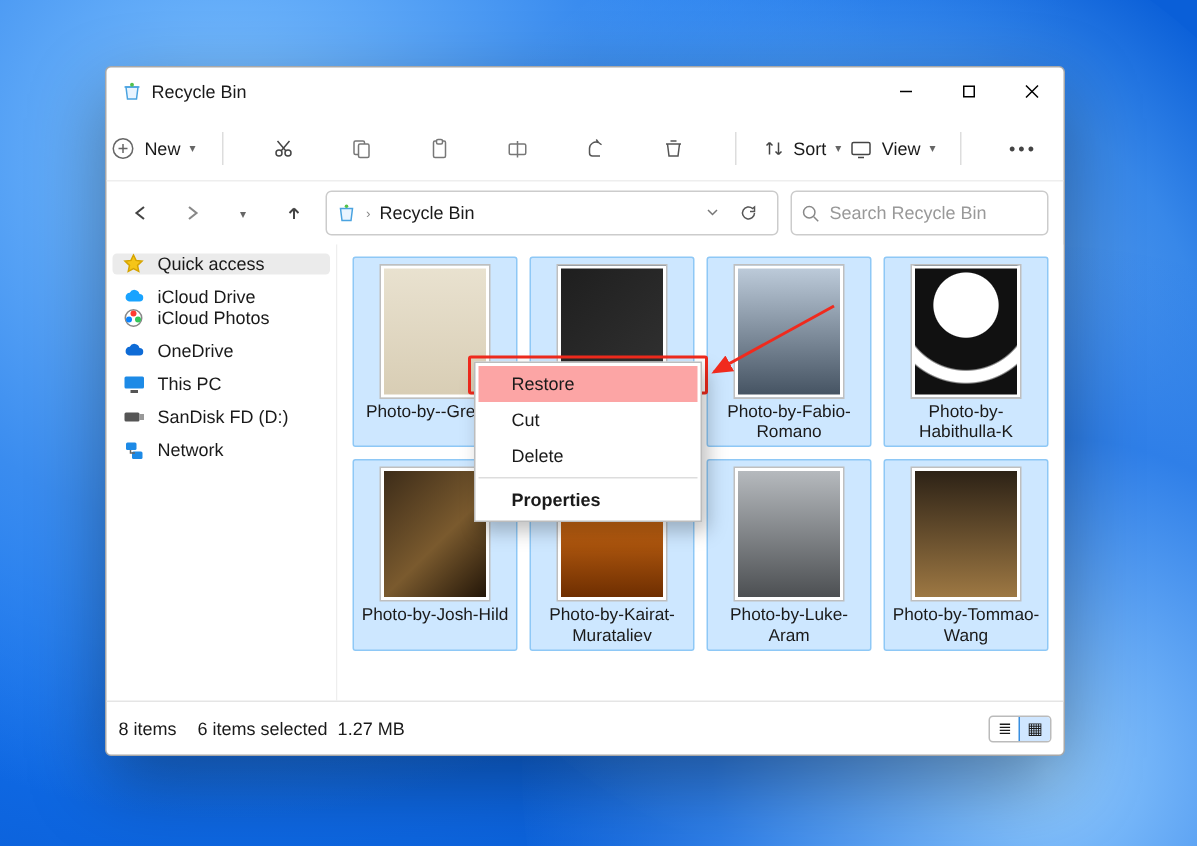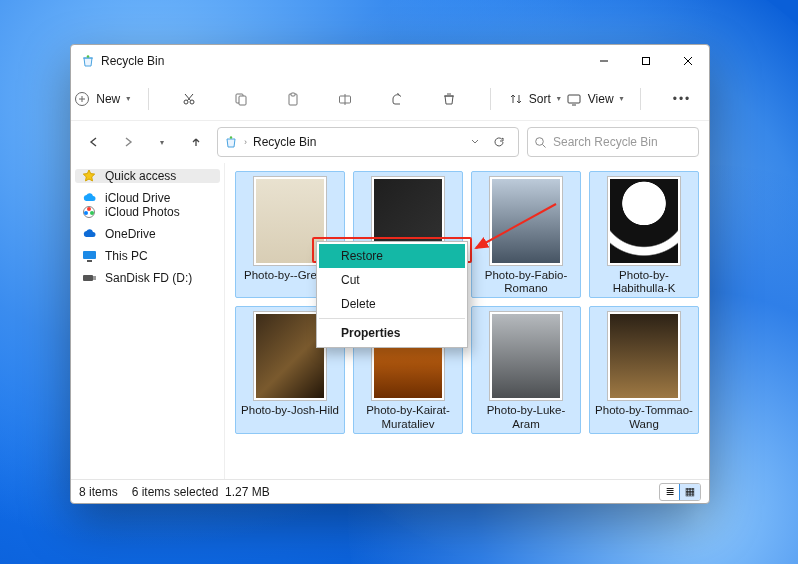--- a/index.html
+++ b/index.html
@@ -48,30 +48,30 @@
   .thumb.dark{background:linear-gradient(135deg,#1e1e1e,#333)}
   .thumb.cream{background:linear-gradient(#e9e2d0,#d8cdb4)}
   .thumb.city{background:linear-gradient(#bfcddc,#435160)}
   .thumb.leaves{background:radial-gradient(circle at 50% 30%,#fff 0 30%,#111 31% 60%,#fff 62% 72%,#111 74%)}
   .thumb.street{background:linear-gradient(135deg,#3a2a18,#7a5a2e 55%,#1e1206)}
   .thumb.orange{background:linear-gradient(#ff8a1f,#6b2c00)}
   .thumb.gray{background:linear-gradient(#b8bcc0,#4a4d50)}
   .thumb.indoor{background:linear-gradient(#2a2015,#a07a44)}
   .cap{text-align:center;line-height:1.15;margin-top:3px;font-size:11.5px;max-width:110px;word-break:break-word}
 
-  .status{height:24px;border-top:1px solid #e5e5e5;display:flex;align-items:center;padding:0 8px;gap:14px;font-size:11px;color:#555}
+  .status{height:36px;border-top:1px solid #e5e5e5;display:flex;align-items:center;padding:0 8px;gap:14px;font-size:11px;color:#555}
   .status .spacer{flex:1}
   .viewtoggle{display:flex;border:1px solid #bbb;border-radius:3px;overflow:hidden}
   .viewtoggle span{width:20px;height:16px;display:flex;align-items:center;justify-content:center;font-size:11px}
   .viewtoggle .on{background:#cfe6ff;outline:1px solid #3a8fe0}
 
   
   .ctx{position:absolute;left:316px;top:241px;width:152px;background:#fff;border:1px solid #bcbcbc;box-shadow:4px 6px 12px rgba(0,0,0,.25);padding:2px}
   .ctx .mi{height:24px;display:flex;align-items:center;padding:0 22px;font-size:12px}
-  .ctx .mi.hl{background:#14b8a6;color:#fff}
+  .ctx .mi.hl{background:#fca5a5;color:#fff}
   .ctx hr{border:none;border-top:1px solid #ddd;margin:2px 0}
   .ctx .bold{font-weight:600}
   .ctxwrap{position:absolute;left:312px;top:237px;width:160px;height:26px;border:2px solid #f02a1d;pointer-events:none;border-radius:2px}
   .arrow{position:absolute;left:470px;top:200px;width:90px;height:54px;pointer-events:none}
 
   svg{display:block}
 </style>
 </head>
 <body>
 
@@ -296,20 +296,30 @@
       <div class="sitem">
         <span class="sic">
             <svg width="15" height="10">
               <rect x="1" y="2" width="10" height="6" rx="1" fill="#555"></rect>
               <rect x="11" y="3" width="3" height="4" fill="#999"></rect>
             </svg>
           </span>
         <span>SanDisk FD (D:)</span>
       </div>
       <hr style="height:8px">
+      <div class="sitem">
+        <span class="sic">
+            <svg width="15" height="13">
+              <rect x="2" y="1" width="7" height="5" rx="1" fill="#1d8ae6"></rect>
+              <rect x="6" y="7" width="7" height="5" rx="1" fill="#1d8ae6"></rect>
+              <path d="M5 6v2h3" stroke="#666" fill="none"></path>
+            </svg>
+          </span>
+        <span>Network</span>
+      </div>
     </div>
 
     <div class="files" id="files">
         <div class="item sel">
           <div class="thumb cream"></div>
   <div class="cap">Photo-by--Greenb</div>
         </div>
         <div class="item sel">
           <div class="thumb dark"></div>
   <div class="cap"></div>

